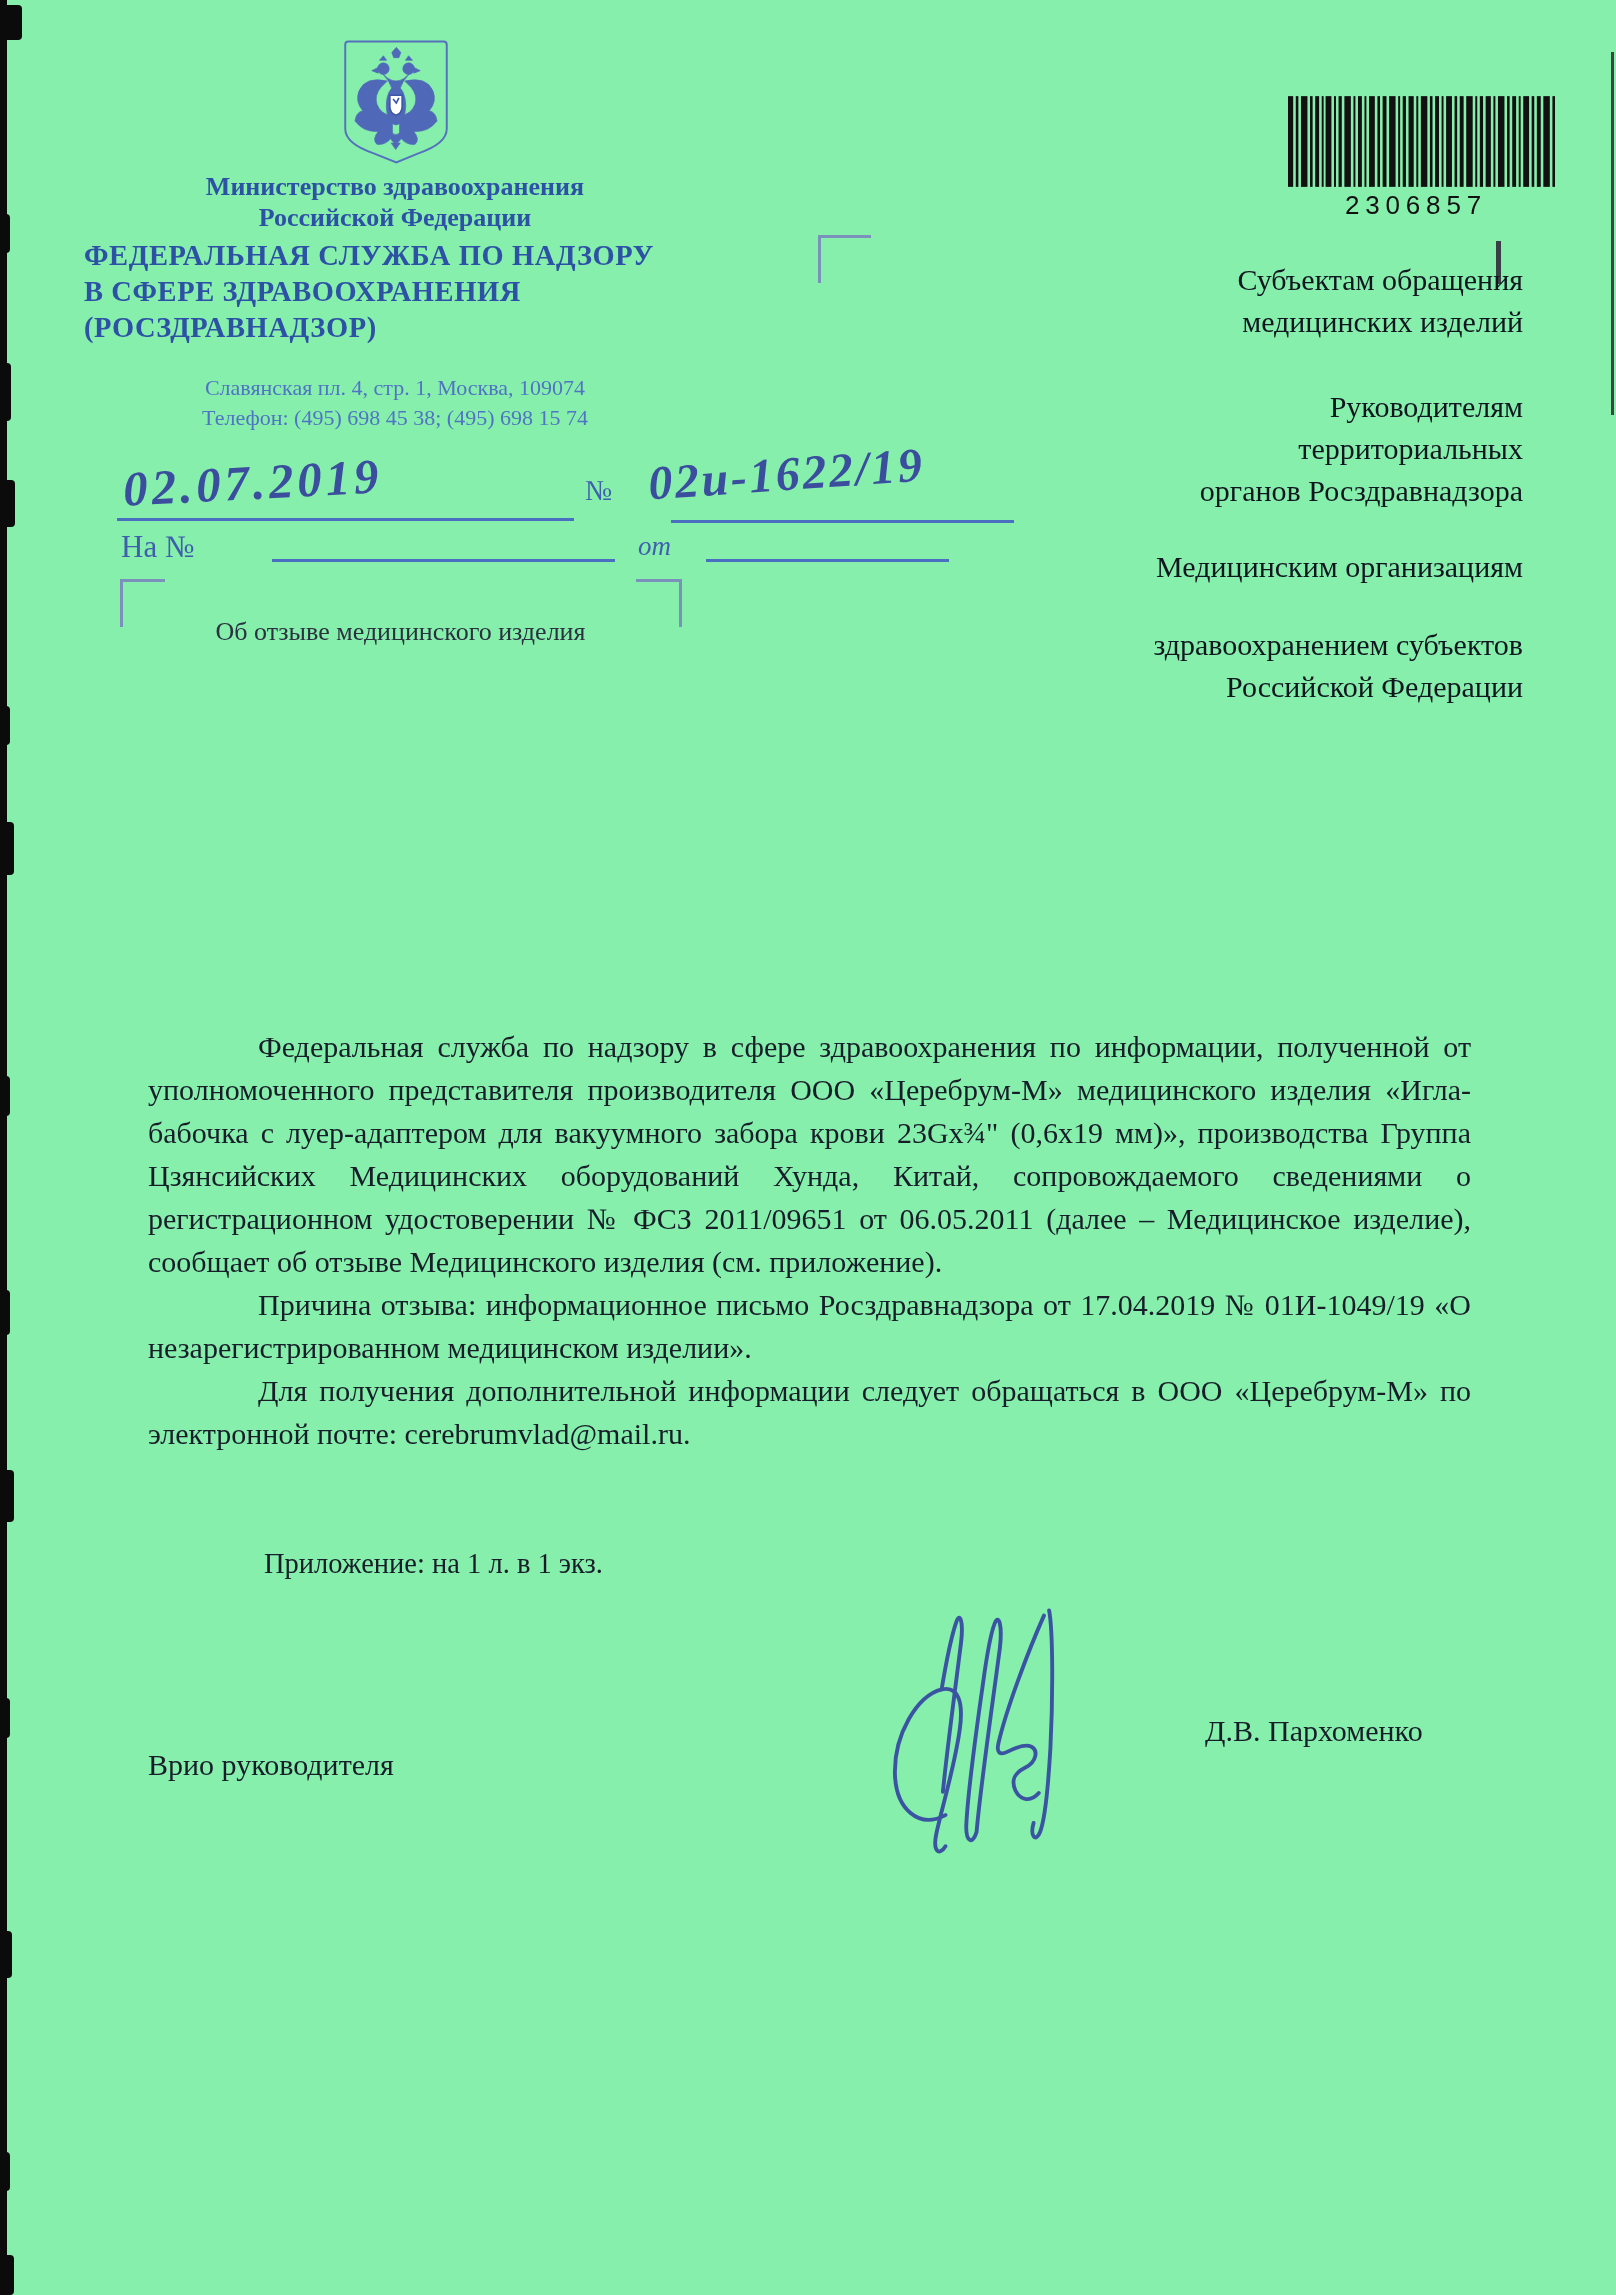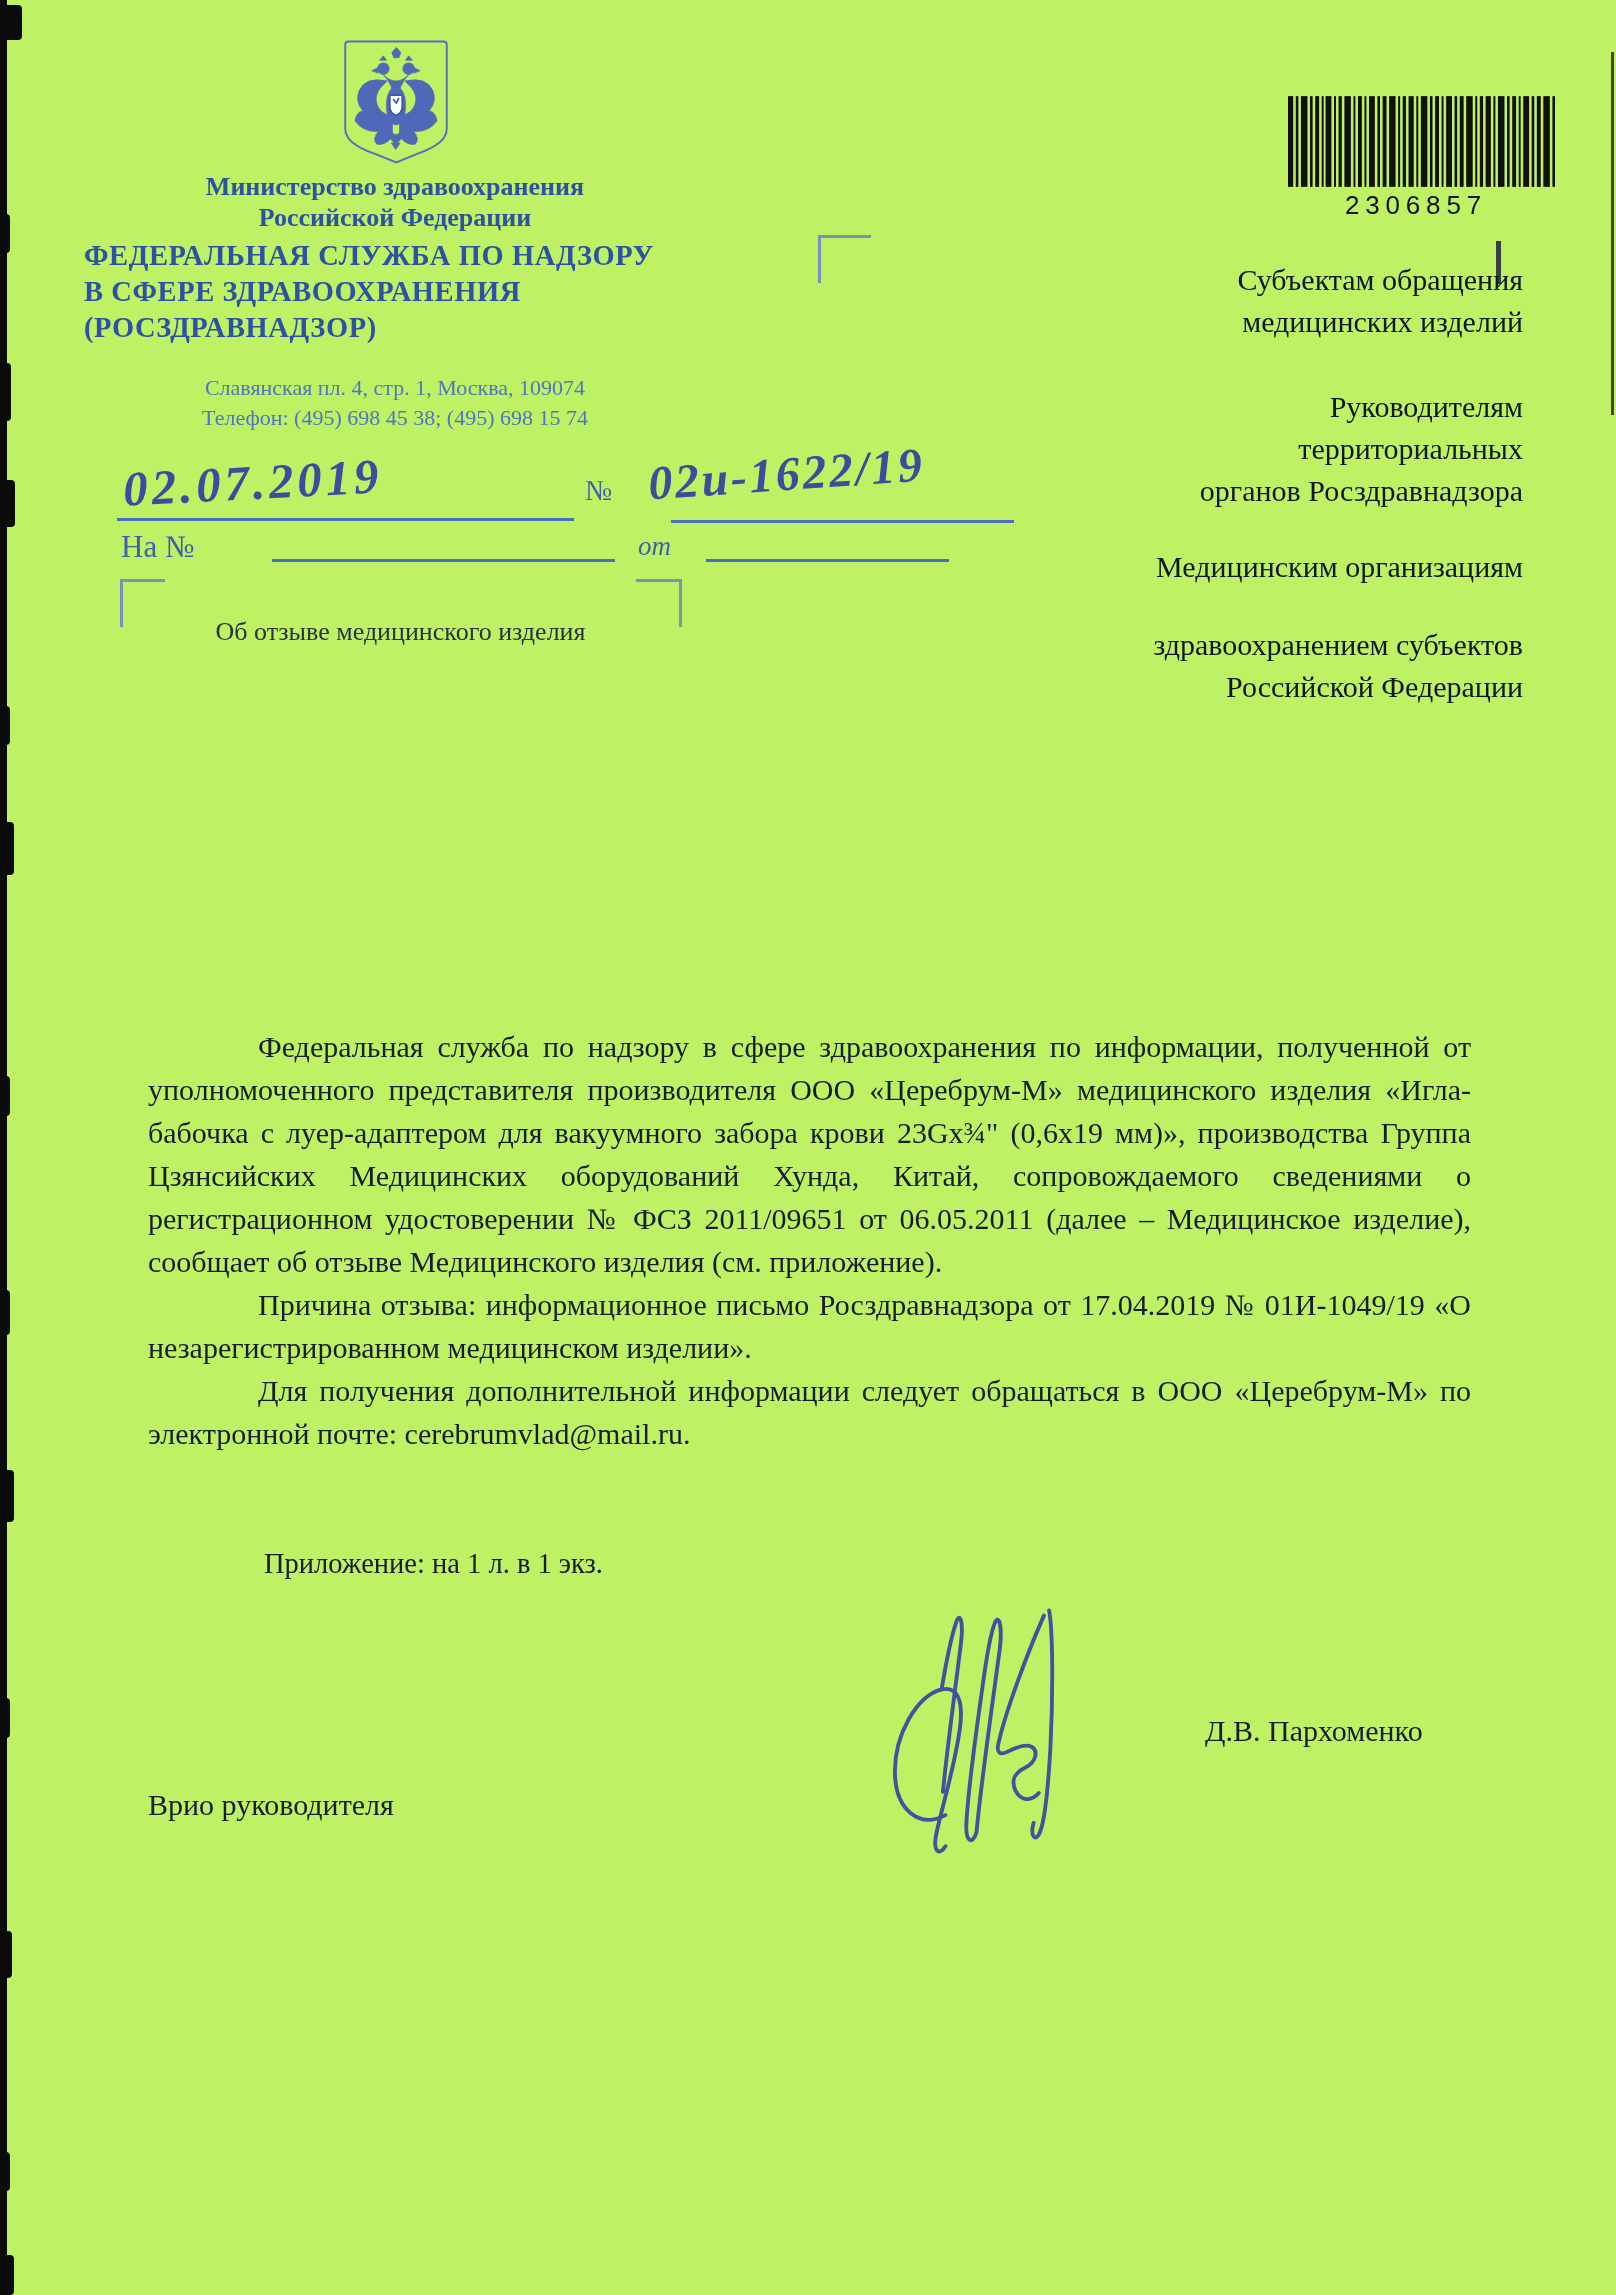--- a/index.html
+++ b/index.html
@@ -1,19 +1,19 @@
 <!DOCTYPE html>
 <html style="font-size:10.4px"><head>
 <meta charset="utf-8">
 <style>
   html,body{margin:0;padding:0;background:#e8e8e8;}
   .page{
     position:relative;
     width:1616px;height:2295px;
-    background:#bef264;
+    background:#86efac;
     font-family:"Liberation Serif", serif;
     overflow:hidden;
   }
   
   .edge-strip{position:absolute;left:0;top:0;width:6.5px;height:100%;background:#0b0b0b;}
   .edge-blob{position:absolute;background:#0b0b0b;border-radius:0 3.9px 3.9px 0;}
   .right-line{position:absolute;background:#2a2a2a;opacity:.85;}
   .tick-mark{position:absolute;background:#3a3f46;}
   .emblem{position:absolute;left:342px;top:38px;width:108px;height:128px;}
   .ministry{position:absolute;left:97px;top:172px;width:596px;text-align:center;
@@ -42,21 +42,21 @@
   
   .barcode-wrap{position:absolute;left:1288px;top:96px;width:256px;text-align:center;}
   .barcode-num{font-family:"Liberation Sans", sans-serif;font-size:26px;color:#111;
     letter-spacing:5.8px;margin-top:1.3px;}
   
   .body-text{position:absolute;left:148px;top:1025px;width:1323px;
     font-size:30px;line-height:43px;color:#171d29;text-align:justify;}
   .body-text p{margin:0;text-indent:110px;}
   .attachment{position:absolute;left:264px;top:1548px;font-size:28.5px;color:#171d29;}
   
-  .sig-label{position:absolute;left:148px;top:1788px;font-size:30px;color:#171d29;}
+  .sig-label{position:absolute;left:148px;top:1748px;font-size:30px;color:#171d29;}
   .sig-name{position:absolute;left:1205px;top:1714px;width:272px;text-align:left;
     font-size:30px;color:#171d29;}
   .sig-script{position:absolute;left:878px;top:1591px;width:214px;height:285px;}
 </style>
 </head>
 <body>
 
 <div class="page">
 
   <div class="edge-strip"></div>

